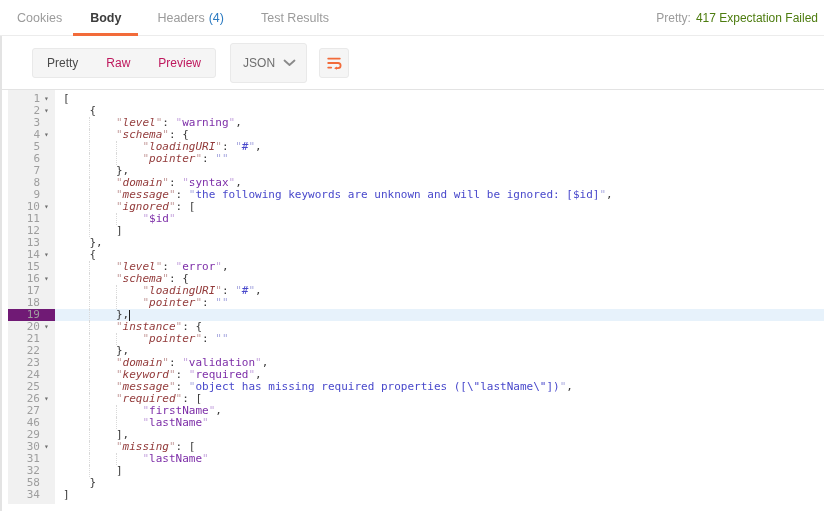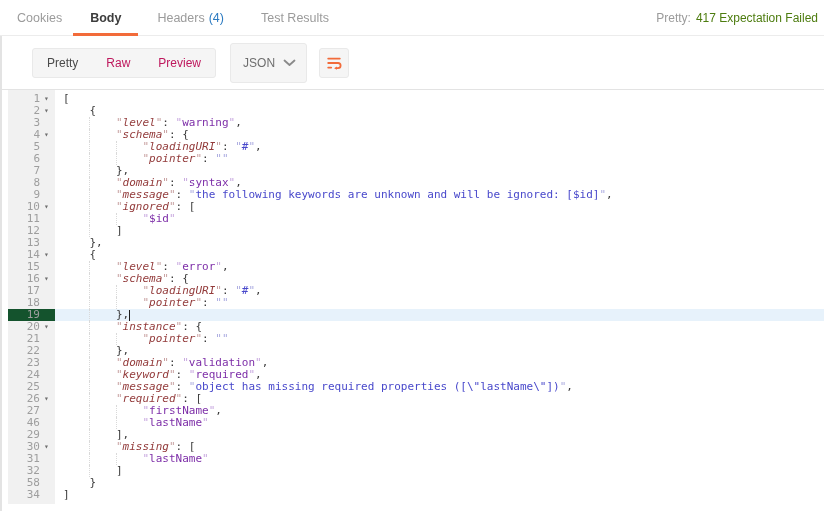--- a/index.html
+++ b/index.html
@@ -41,21 +41,21 @@
   .iconbtn { margin-left:12px; width:30px; height:30px; background:#F5F5F5;
              border:1px solid #E9E9E9; border-radius:3px; display:flex;
              align-items:center; justify-content:center; cursor:pointer; }
 
   
   .editor-wrap { border-top:1px solid #E3E3E3; height:421px; background:#fff; }
   .editor { display:flex; margin-left:8px; height:414px; overflow:hidden;
             font-family:"DejaVu Sans Mono", monospace; font-size:11px; }
   .gutter { width:47px; background:#F1F1F1; padding-top:3px; }
   .gutter-row { display:flex; height:12px; line-height:12px; }
-  .gutter-row.active { background:#14532d;align-items:center; }
+  .gutter-row.active { background:#701a75;align-items:center; }
   .lnum { flex:1; text-align:right; color:#9E9E9E; padding-right:4px; }
   .fold { width:11px; font-size:8px; color:#6F6F6F; line-height:12px; text-align:left; }
   .code { flex:1; padding-top:3px; overflow:hidden; }
   .code-row { position:relative; height:12px; line-height:12px; padding:0 8px;
               white-space:pre; color:#3B3B3B; }
   .code-row.active { background:#E7F2FB; }
   .guide { position:absolute; top:0; bottom:0; width:0; border-left:1px dotted #D9D9D9; }
   .tk-p  { color:#3B3B3B; }
   .tk-k  { color:#933B3B;font-style:italic; }
   .tk-kq { color:#C79F9F; }

